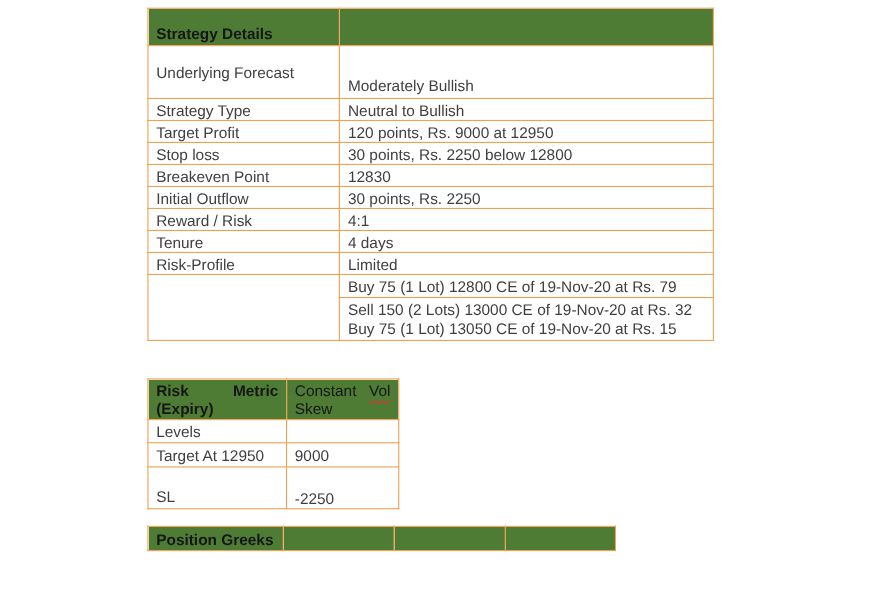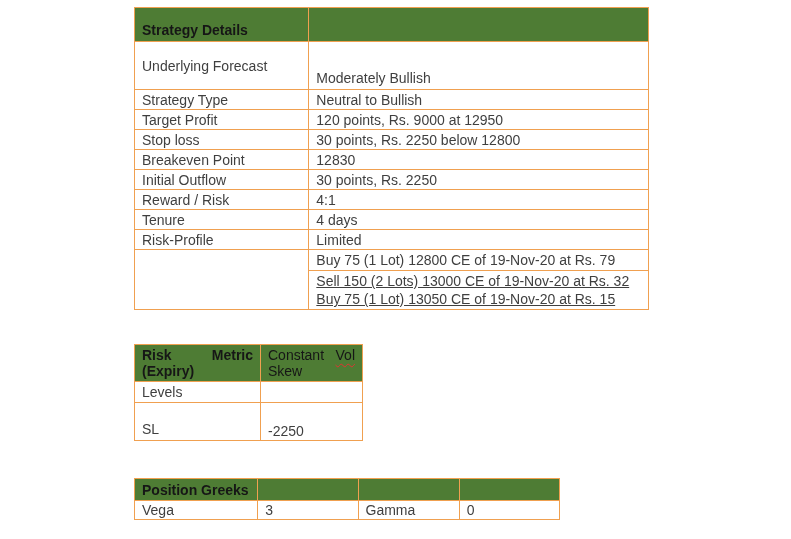--- a/index.html
+++ b/index.html
@@ -31,21 +31,21 @@
   .sq{
     text-decoration-line:underline;
     text-decoration-style:wavy;
     text-decoration-color:var(--red);
     text-decoration-thickness:1px;
     text-underline-offset:3px;
   }
   #strategy-table{left:134px;top:7px;width:515px;}
   #risk-table{left:134px;top:344px;width:192px;}
   #greeks-table{left:134px;top:478px;width:426px;}
-  .legline{line-height:18px;text-decoration:underline;}
+  .legline{line-height:18px;}
 </style>
 </head>
 <body>
 
 <table id="strategy-table">
   <colgroup>
       <col style="width:174px">
       <col style="width:339px">
     </colgroup>
   <tbody>
@@ -121,20 +121,24 @@
         <span>Constant</span>
         <span class="sq">Vol</span>
       </div>
       <div>Skew</div>
     </td>
   </tr>
   <tr style="height:21px">
     <td>Levels</td>
     <td></td>
   </tr>
+  <tr style="height:22px">
+    <td>Target At 12950</td>
+    <td>9000</td>
+  </tr>
   <tr style="height:38px">
     <td class="vbot">SL</td>
     <td class="vtop">-2250</td>
   </tr>
 </tbody>
   </table>
 
 <table id="greeks-table">
   <colgroup>
       <col style="width:123px">
@@ -142,20 +146,14 @@
       <col style="width:101px">
       <col style="width:100px">
     </colgroup>
   <tbody>
       <tr style="height:22px">
     <td class="green bold">Position Greeks</td>
     <td class="green"></td>
     <td class="green"></td>
     <td class="green"></td>
   </tr>
-  <tr style="height:19px">
-    <td>Vega</td>
-    <td>3</td>
-    <td>Gamma</td>
-    <td>0</td>
-  </tr>
 </tbody>
   </table>
 
 </body></html>

